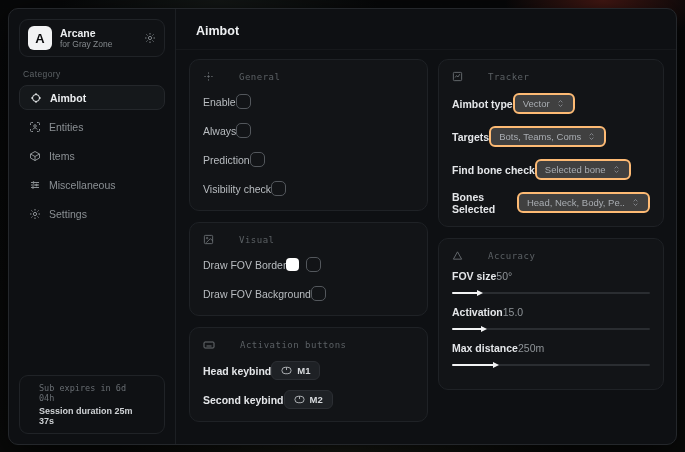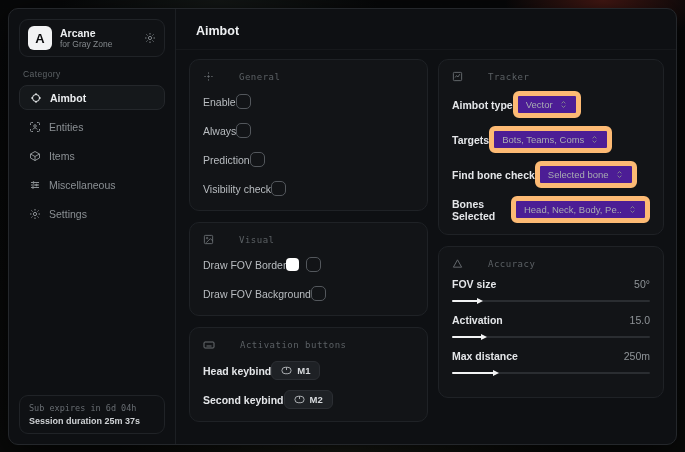--- a/index.html
+++ b/index.html
@@ -33,55 +33,55 @@
   .logo-gear { color:#7d8286; display:flex; }
   .cat-label { font-size:8.5px; color:#5d6266; margin:12px 4px 6px; letter-spacing:.4px; }
   .nav { display:flex; flex-direction:column; gap:4px; }
   .nav-item {
     display:flex; align-items:center; gap:8px; height:25px; padding:0 9px;
     border-radius:8px; color:#8b9094; font-size:10.5px; cursor:default;
   }
   .nav-item.sel { background:#15181b; border:1px solid #24272b; color:#eceef0; font-weight:bold; }
   .nav-ic { display:flex; width:13px; justify-content:center; color:inherit; }
   .side-spacer { flex:1; }
-  .sub-card { border:1px solid #202327; border-radius:9px; padding:7px 9px; background:#0f1114; }
+  .sub-card { border:1px solid #202327; border-radius:9px; padding:7px 19px; background:#0f1114; }
   .sub-line1 { font-family:"DejaVu Sans Mono", monospace; font-size:8.5px; color:#686d72; margin-bottom:3px; }
   .sub-line2 { font-size:9px; color:#cfd2d5; font-weight:bold; }
   
   #main { flex:1; display:flex; flex-direction:column; min-width:0; }
   .main-header { padding:15px 20px 11px; border-bottom:1px solid #16181b; }
   .main-title { font-size:12.5px; font-weight:bold; color:#eef0f2; }
   .content { flex:1; display:grid; grid-template-columns:239px 1fr; gap:10px; padding:9px 12px 0 13px; align-content:start; }
   .col { display:flex; flex-direction:column; gap:11px; }
   .card { background:#121417; border:1px solid #1f2226; border-radius:10px; padding:11px 13px; }
   .sec-head { display:flex; align-items:center; gap:25px; color:#5b6064; font-family:"DejaVu Sans Mono", monospace; font-size:9px; letter-spacing:.5px; margin-bottom:9px; }
   .sec-head svg { color:#6a6f73; }
   .row { display:flex; align-items:center; justify-content:flex-start; min-height:21px; }
   .row + .row { margin-top:8px; }
   .row-label { font-size:10.5px; color:#b9bdc1; }
   .row-label.bright { color:#e4e6e9; font-weight:bold; }
   .row-right { display:flex; align-items:center; gap:7px; }
   .checkbox { width:15px; height:15px; border:1.5px solid #53575c; border-radius:5px; background:transparent; }
   .swatch { width:13px; height:13px; border-radius:4px; }
   .select-btn {
-    display:flex; align-items:center; gap:6px; background:#4c1d95; border:5px solid #fdba74;
+    display:flex; align-items:center; gap:6px; background:#404040; border:2px solid #fdba74;
     border-radius:6px; padding:3px 8px; font-size:9.5px; color:#a9adb2; max-width:142px; white-space:nowrap;
   }
   .select-btn svg { color:#84888d; flex:0 0 auto; }
   .select-val { overflow:hidden; text-overflow:ellipsis; }
   .key-btn {
     display:flex; align-items:center; gap:5px; background:#1e2125; border:1px solid #2b2e33;
     border-radius:6px; padding:3px 9px; font-size:9.5px; font-weight:bold; color:#d8dbde;
   }
   .key-btn svg { color:#b7babd; }
   
   .tr-row { min-height:25px; }
   
   .acc-row { margin-bottom:9px; }
-  .acc-top { display:flex; justify-content:space-between; align-items:center; margin-bottom:7px; }
+  .acc-top { display:flex; align-items:center; margin-bottom:7px; }
   .acc-val { font-size:10.5px; color:#8f9498; }
   .slider { position:relative; height:8px; display:flex; align-items:center; }
   .slider-track { position:absolute; left:0; right:0; height:2px; background:#2a2d31; border-radius:2px; }
   .slider-fill { position:absolute; left:0; height:2.5px; background:#f2f3f4; border-radius:2px; }
   .slider-fill::after {
     content:""; position:absolute; right:-5px; top:50%; transform:translateY(-50%);
     border-left:6px solid #f2f3f4; border-top:3.5px solid transparent; border-bottom:3.5px solid transparent;
   }
 </style>
 </head>

